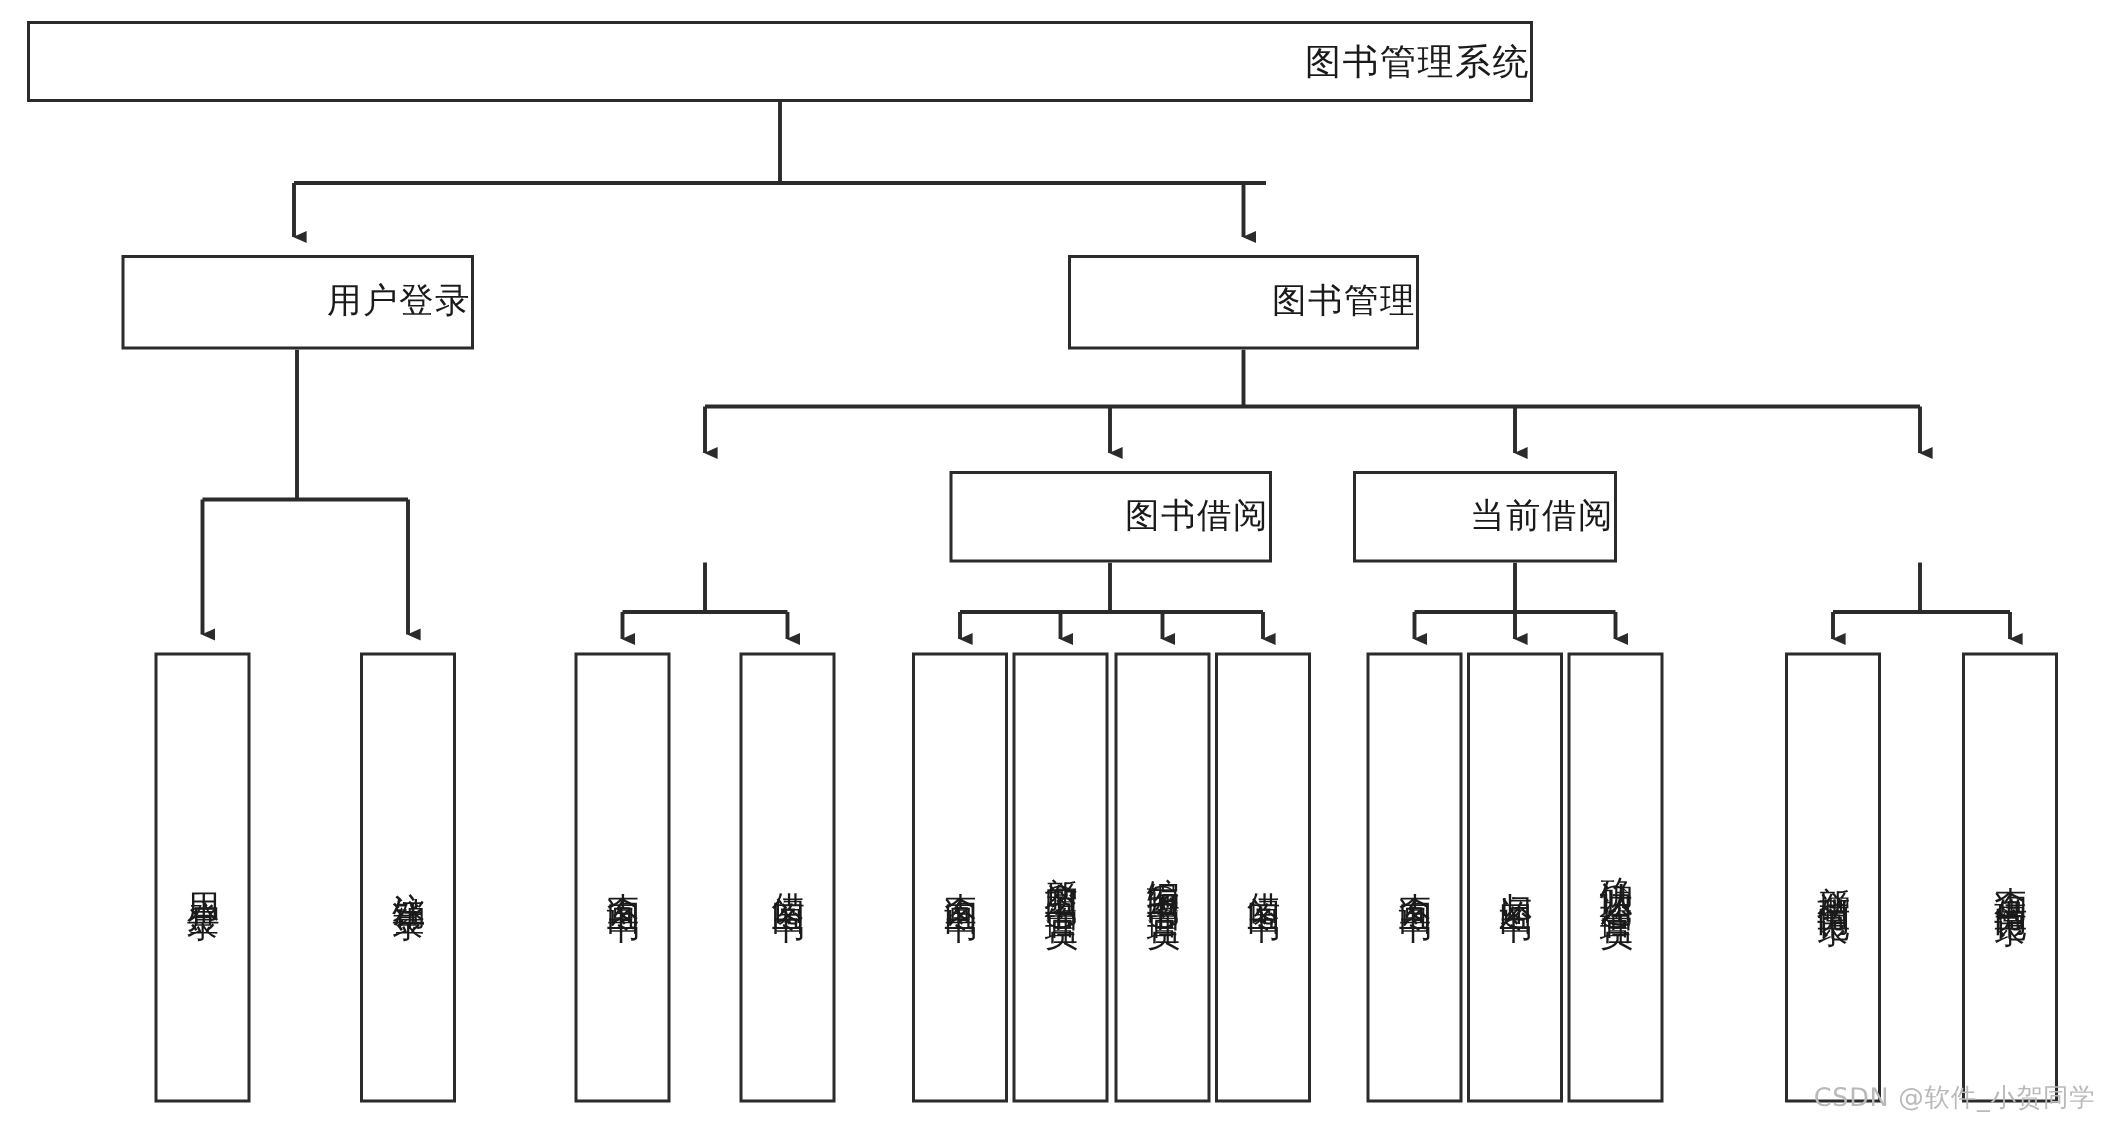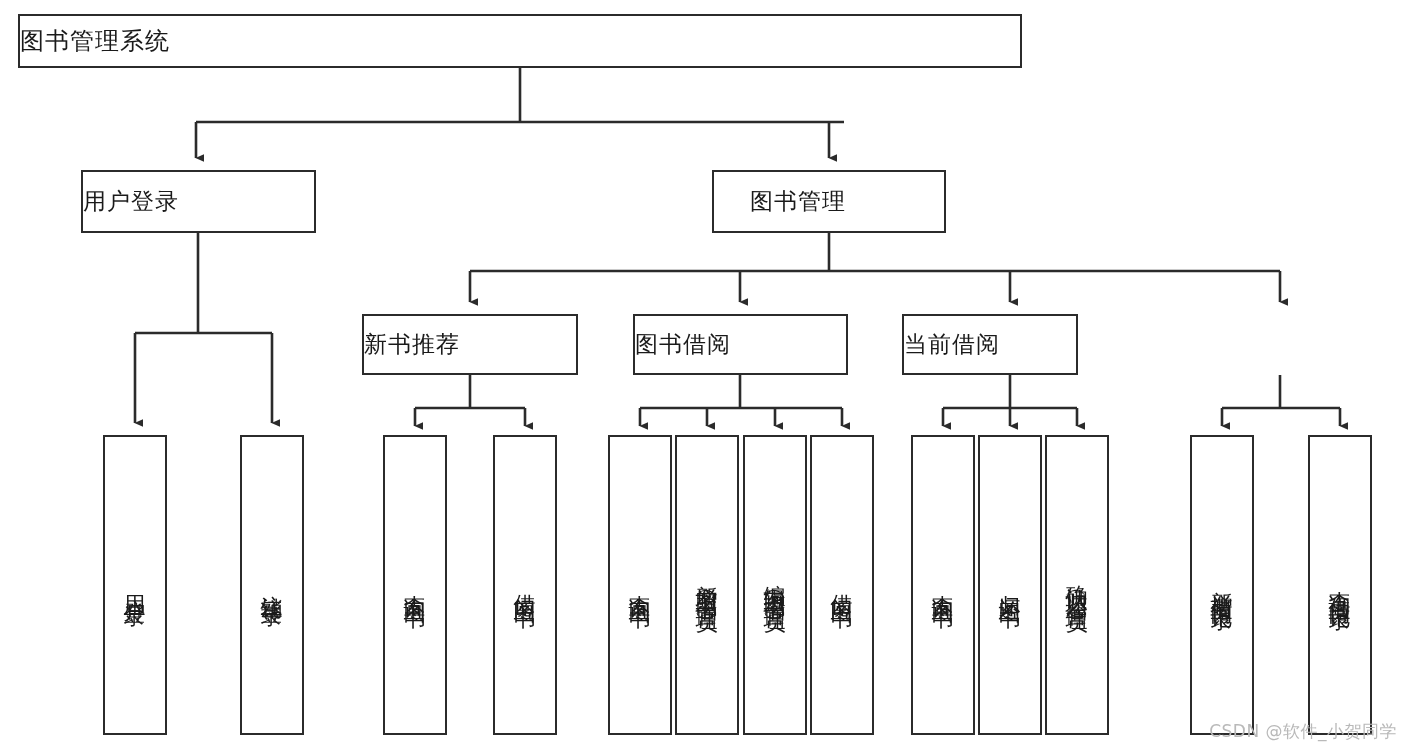--- a/index.html
+++ b/index.html
@@ -27,21 +27,21 @@
     height: 747px;
     pointer-events: none;
   }
   .node {
     position: absolute;
     box-sizing: border-box;
     border: 2.5px solid #2b2b2b;
     background: #ffffff;
     display: flex;
     align-items: center;
-    justify-content: flex-start;
+    justify-content: flex-end;
     text-align: center;
   }
   .node.horiz {
     font-size: 23px;
     letter-spacing: 1px;
     line-height: 1.2;
   }
   .node.root {
     font-size: 24px;
   }
@@ -127,23 +127,20 @@
     <span>图书管理系统</span>
   </div>
 
   <div class="node horiz" style="left:81px; top:170px; width:235px; height:63px;">
     <span>用户登录</span>
   </div>
   <div class="node horiz" style="left:712px; top:170px; width:234px; height:63px;padding-left:36px;">
     <span>图书管理</span>
   </div>
 
-  <div class="node horiz" style="left:362px; top:314px; width:216px; height:61px;">
-    <span>新书推荐</span>
-  </div>
   <div class="node horiz" style="left:633px; top:314px; width:215px; height:61px;">
     <span>图书借阅</span>
   </div>
   <div class="node horiz" style="left:902px; top:314px; width:176px; height:61px;">
     <span>当前借阅</span>
   </div>
 
   <div class="node leaf" style="left:103px; top:435px; width:64px; height:300px;">
     <span class="vtext">用户登录</span>
   </div>

